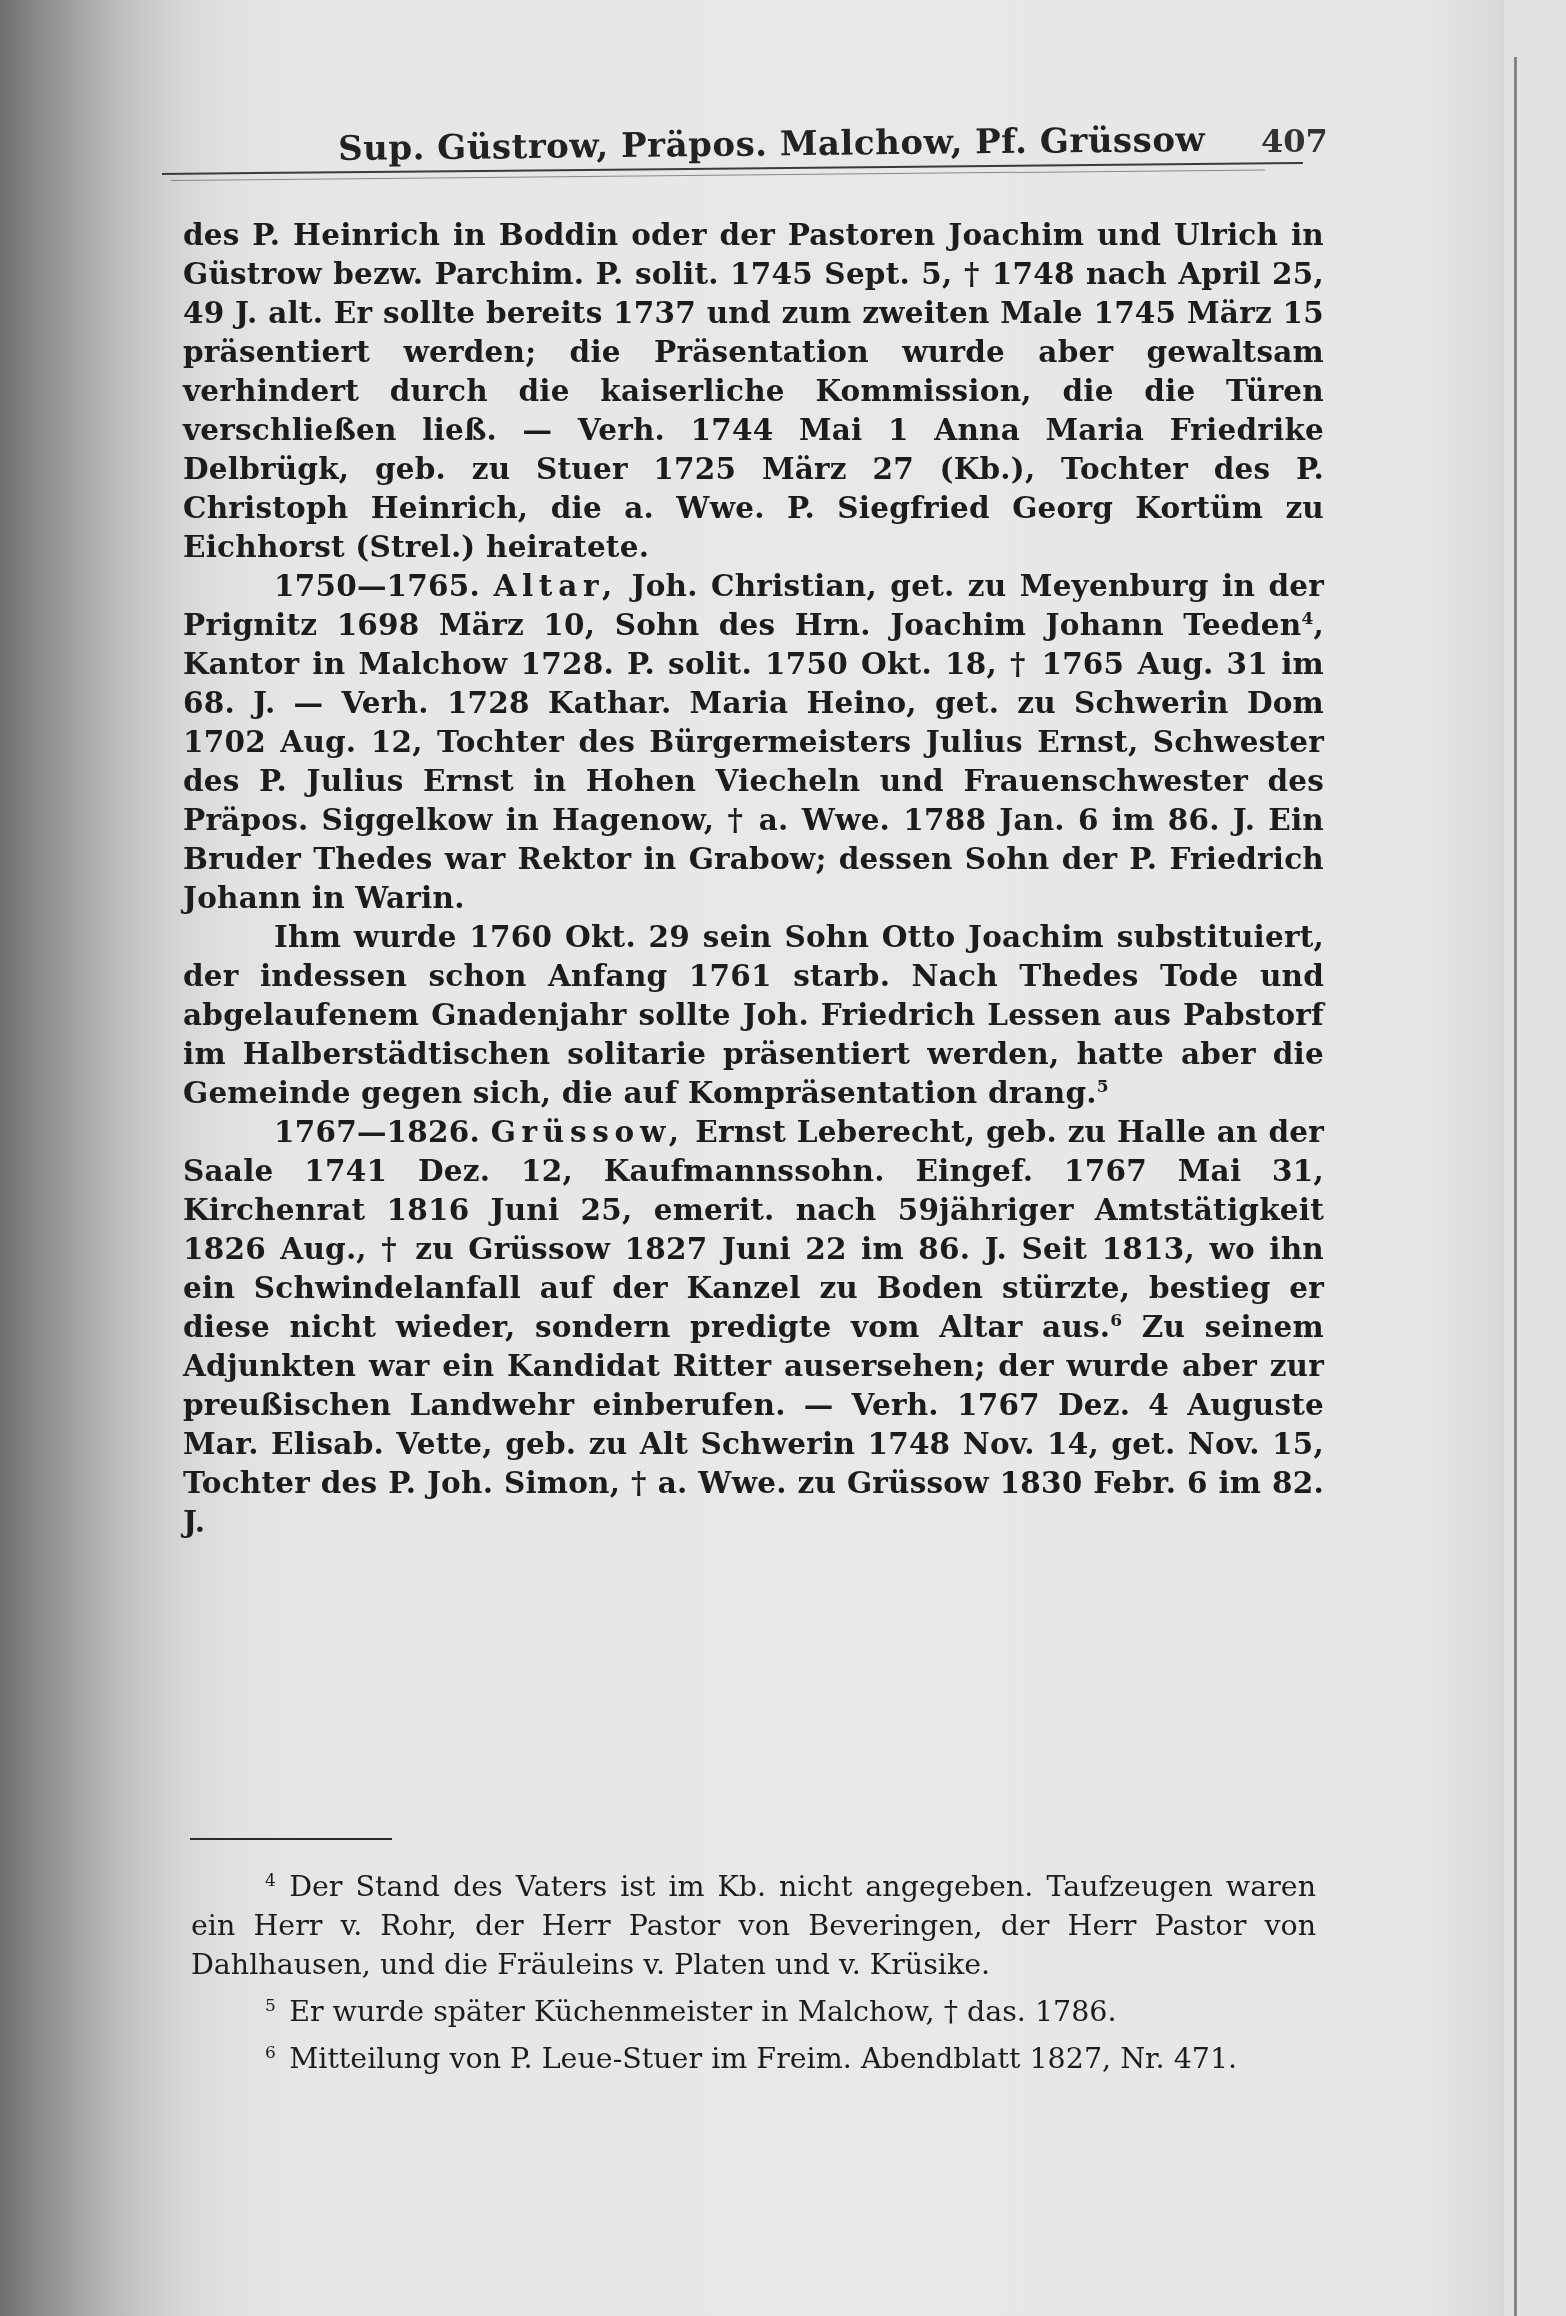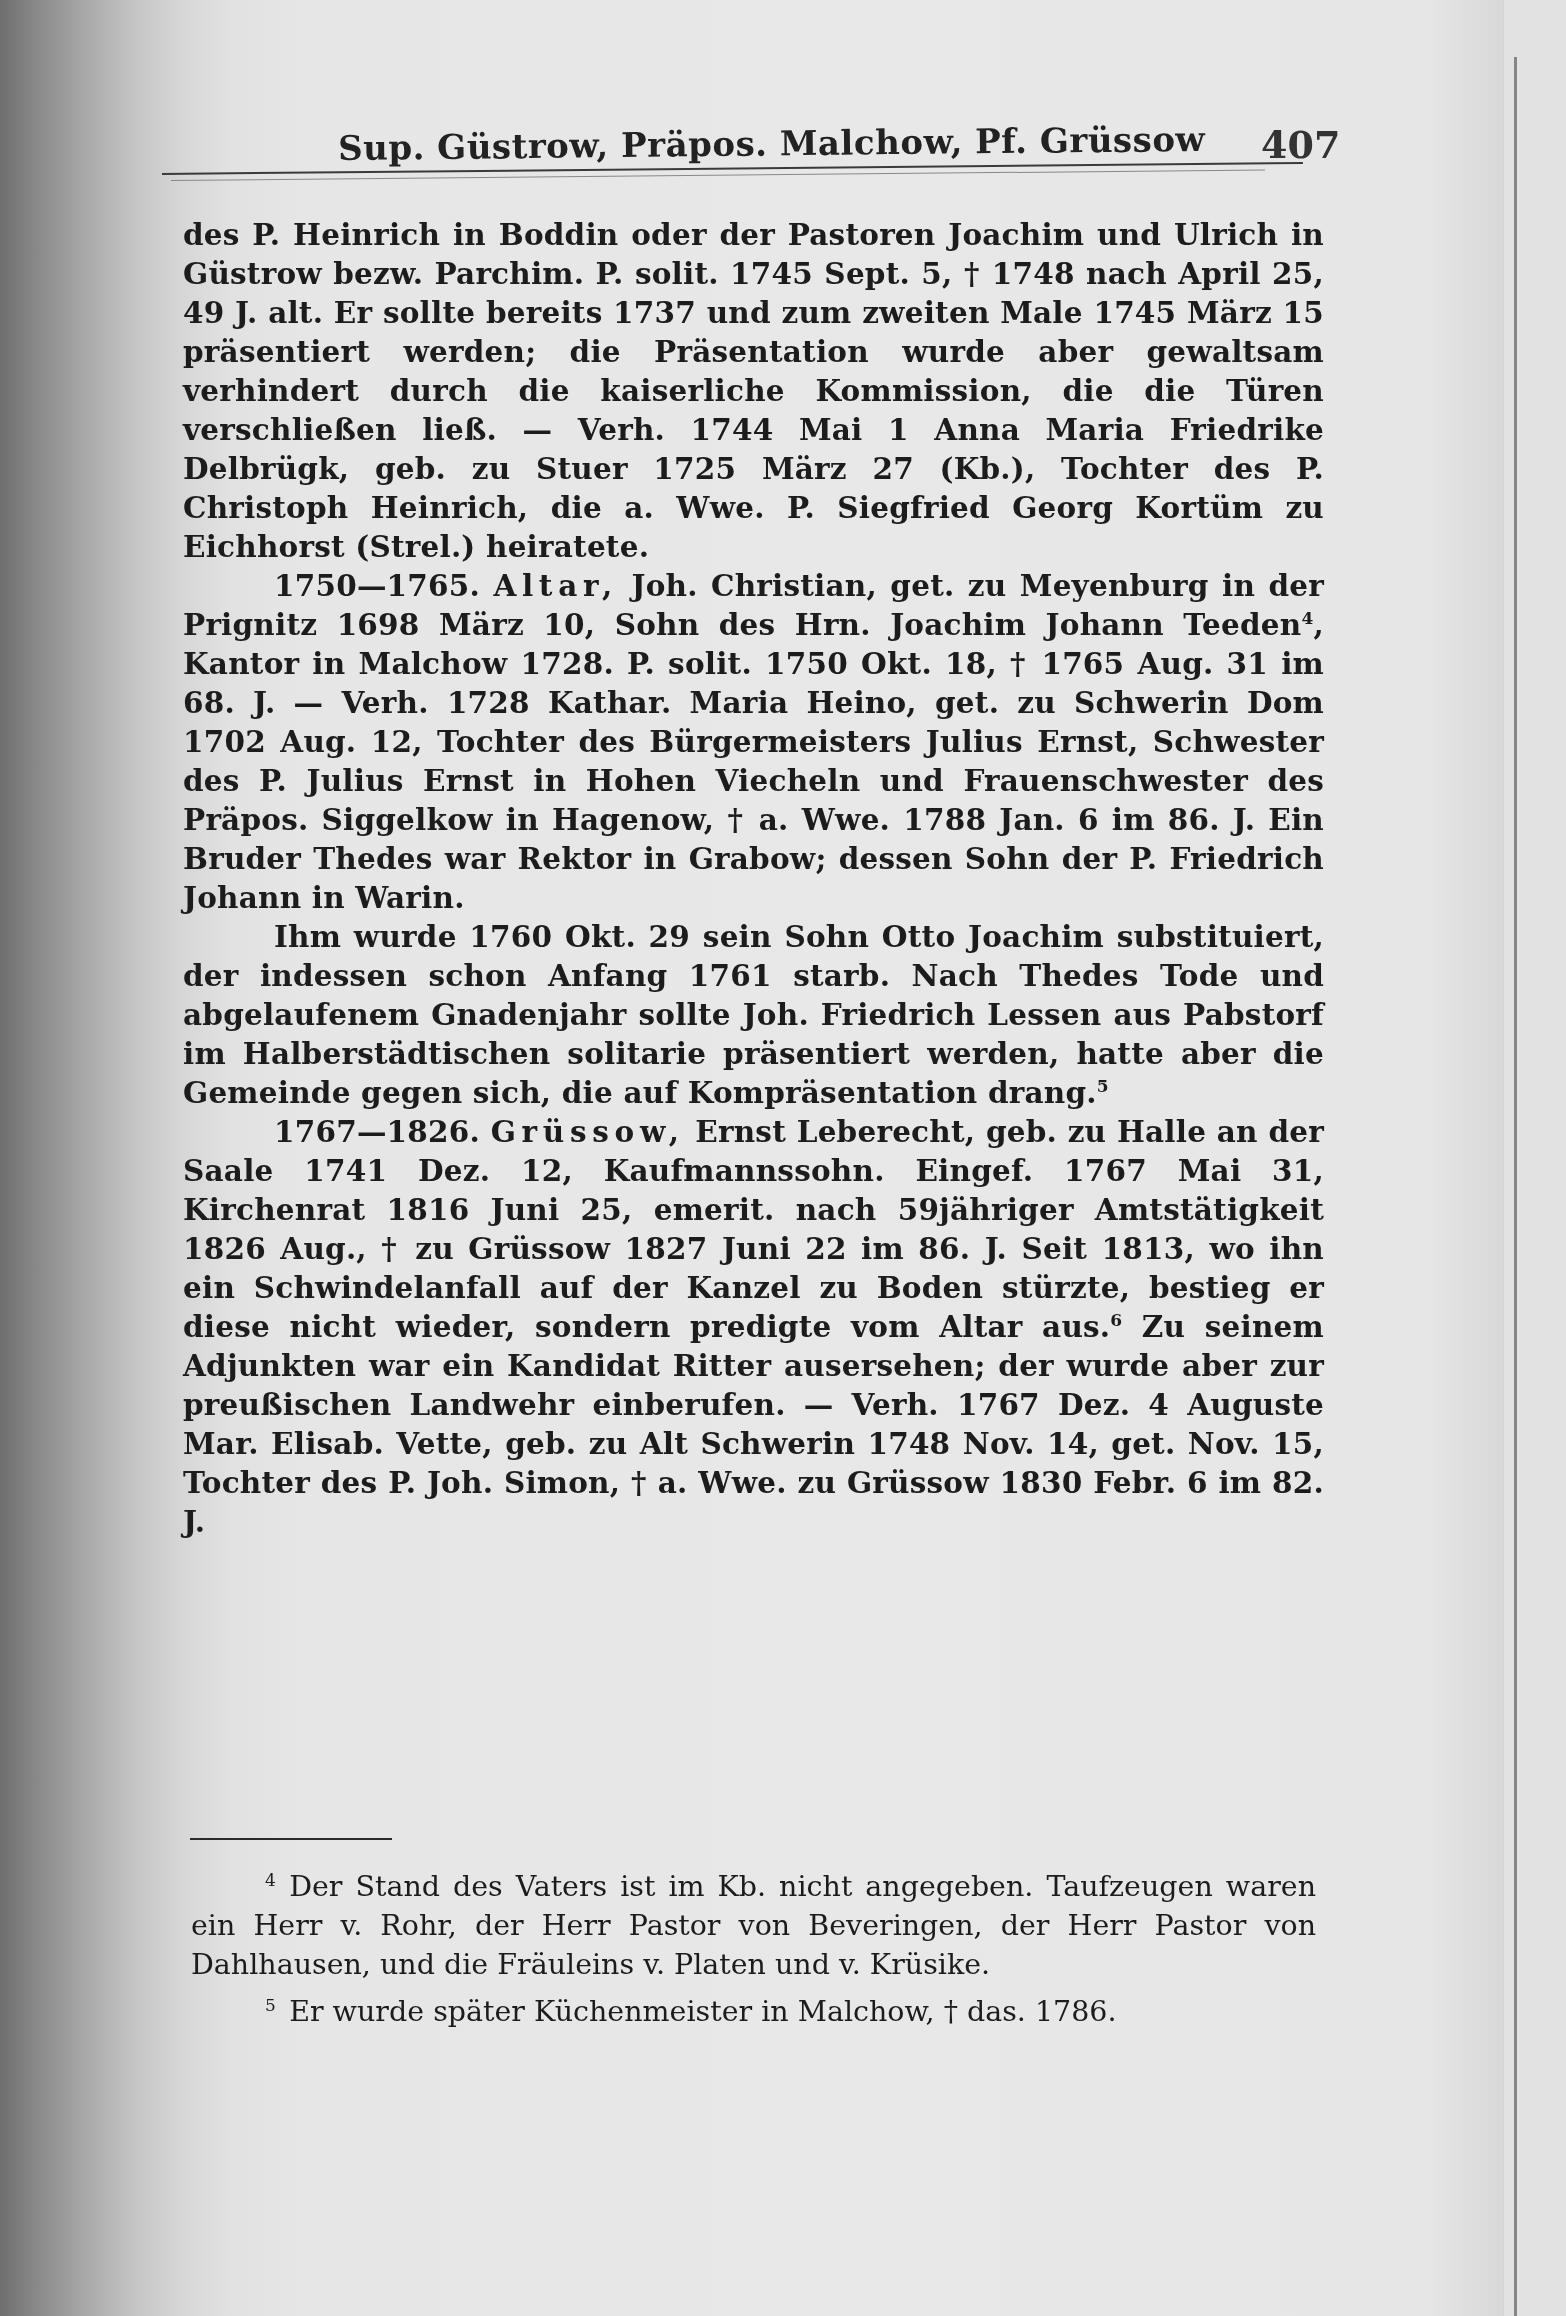--- a/index.html
+++ b/index.html
@@ -48,21 +48,21 @@
       letter-spacing: 0.5px;
       font-weight: bold;
       color: #222;
       transform: rotate(-0.6deg);
       transform-origin: left center;
       white-space: nowrap;
     }
     .page-number {
       position: absolute;
       left: 923px; top: 0px;
-      font-size: 38px;
+      font-size: 32px;
       font-weight: bold;
       color: #333;
     }
     .header-rule {
       position: absolute;
       left: 162px; top: 173px;
       width: 1141px; height: 0;
       border-top: 2.9px solid #3a3a3a;
       transform: rotate(-0.55deg);
       transform-origin: left center;
@@ -167,15 +167,18 @@
 
   <div class="footnote-rule"></div>
 
   <div class="footnotes">
     <p class="fn indent">
       <span class="fn-num">4</span><span>Der Stand des Vaters ist im Kb. nicht angegeben. Taufzeugen waren ein Herr v. Rohr, der Herr Pastor von Beveringen, der Herr Pastor von Dahlhausen, und die Fräuleins v. Platen und v. Krüsike.</span>
     </p>
     <p class="fn indent">
       <span class="fn-num">5</span><span>Er wurde später Küchenmeister in Malchow, † das. 1786.</span>
     </p>
+    <p class="fn indent">
+      <span class="fn-num">6</span><span>Mitteilung von P. Leue-Stuer im Freim. Abendblatt 1827, Nr. 471.</span>
+    </p>
   </div>
 </div>
 
 
 </body></html>

